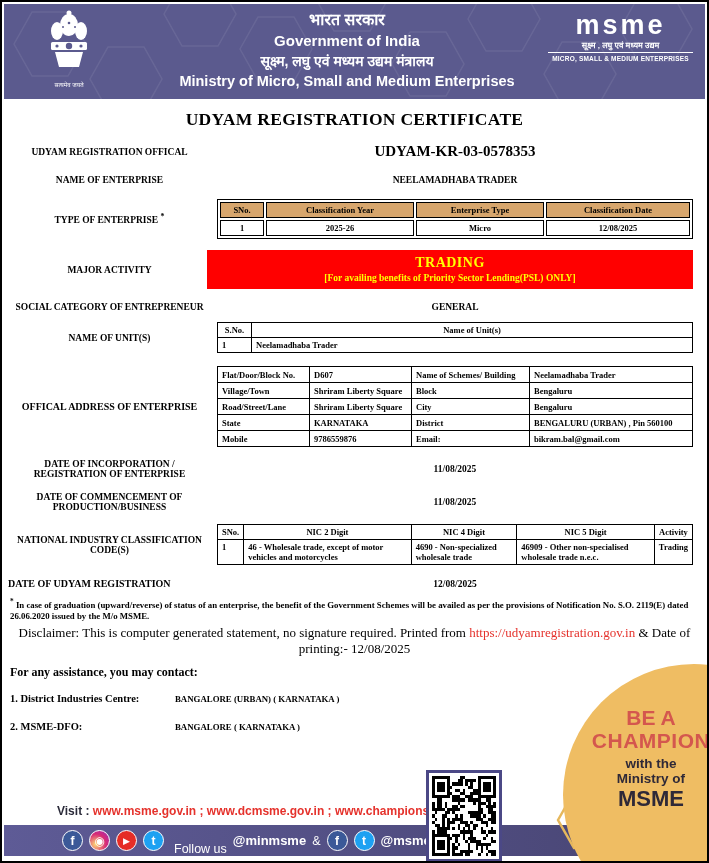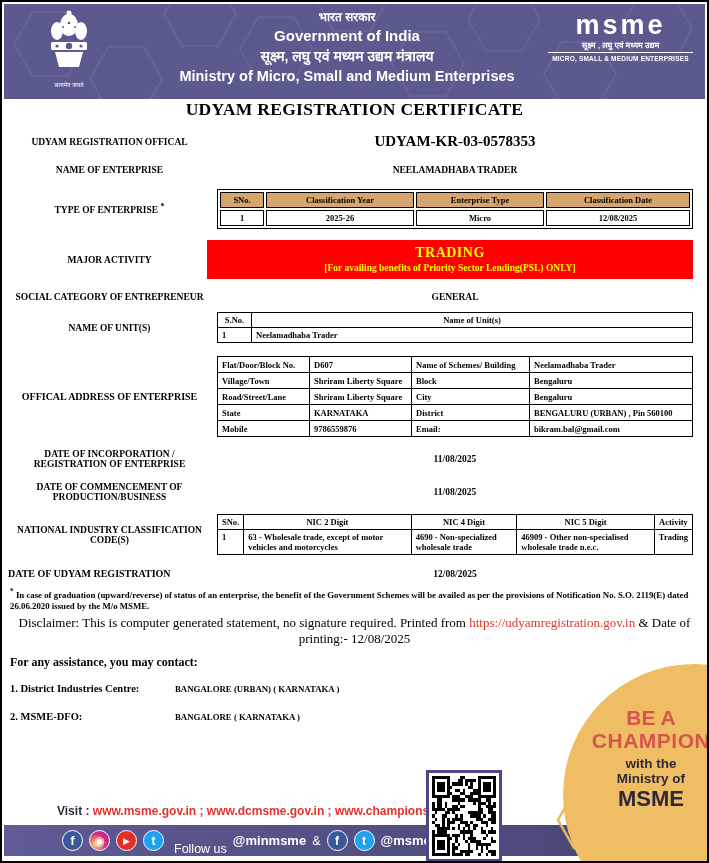--- a/index.html
+++ b/index.html
@@ -5,31 +5,31 @@
   * { margin:0; padding:0; box-sizing:border-box; }
   body { background:#fff; font-family:"Liberation Serif","DejaVu Serif",serif; }
   .page { position:relative; width:709px; height:863px; border:2px solid #000; background:#fff; overflow:hidden; }
 
   
   .hdr { position:relative; margin:2px 2px 0 2px; height:95px; background:#5b5a8e; overflow:hidden; }
   .hdr-hex { position:absolute; left:0; top:0; }
   .emblem { position:absolute; left:32px; top:5px; width:66px; height:86px; text-align:center; }
   .emblem-motto { color:#fff; font-size:6px; font-family:"Liberation Sans",sans-serif; display:block; margin-top:-2px; }
   .hdr-center { position:absolute; left:150px; right:165px; top:4px; text-align:center; color:#fff; font-family:"Liberation Sans","DejaVu Sans",sans-serif; }
-  .h-l1 { font-size:12px; font-weight:bold; }
+  .h-l1 { font-size:16px; font-weight:bold; }
   .h-l2 { font-size:15px; font-weight:bold; margin-top:2px; }
   .h-l3 { font-size:14px; font-weight:bold; margin-top:2px; }
   .h-l4 { font-size:14.5px; font-weight:bold; margin-top:3px; }
   .msme-logo { position:absolute; right:12px; top:8px; width:145px; text-align:center; color:#fff; font-family:"Liberation Sans","DejaVu Sans",sans-serif; }
   .msme-word { font-size:27px; font-weight:900; letter-spacing:3px; line-height:26px; transform:scaleY(1.05); }
   .msme-hi { display:block; font-size:8px; font-weight:bold; border-bottom:1px solid #fff; padding-bottom:2px; margin-top:1px; }
   .msme-en { display:block; font-size:6.5px; font-weight:bold; margin-top:2px; letter-spacing:0.2px; }
 
   
-  .title { text-align:center; font-size:17.5px; font-weight:bold; letter-spacing:0.3px; }
+  .title { text-align:center; font-size:17.5px; font-weight:bold; margin-top:10px; letter-spacing:0.3px; }
   .row { display:flex; align-items:center; }
   .lbl { width:215px; text-align:center; font-weight:bold; font-size:9.5px; padding:0 6px; }
   .val { flex:1; text-align:center; font-weight:bold; font-size:9.5px; padding-right:14px; }
   .val-left { flex:1; padding-right:14px; }
   .urn-val { font-size:15px; }
 
   table { border-collapse:collapse; width:100%; }
   td, th { border:1px solid #000; font-size:8.5px; font-weight:bold; padding:2px 4px; }
   .tbl-spaced { border-collapse:separate; border-spacing:2px; border:1px solid #000; background:#fff; }
   .tbl-spaced th { background:#d7a66d; text-align:center; }
@@ -258,21 +258,21 @@
         <tbody>
             <tr>
           <th style="width:24px;">SNo.</th>
           <th style="width:168px;">NIC 2 Digit</th>
           <th style="width:106px;">NIC 4 Digit</th>
           <th style="width:138px;">NIC 5 Digit</th>
           <th>Activity</th>
         </tr>
         <tr>
           <td>1</td>
-          <td>63 - Wholesale trade, except of motor vehicles and motorcycles</td>
+          <td>46 - Wholesale trade, except of motor vehicles and motorcycles</td>
           <td>4690 - Non-specialized wholesale trade</td>
           <td>46909 - Other non-specialised wholesale trade n.e.c.</td>
           <td>Trading</td>
         </tr>
       </tbody>
         </table>
     </div>
   </div>
 
   <div class="row" style="margin-top:13px;">

